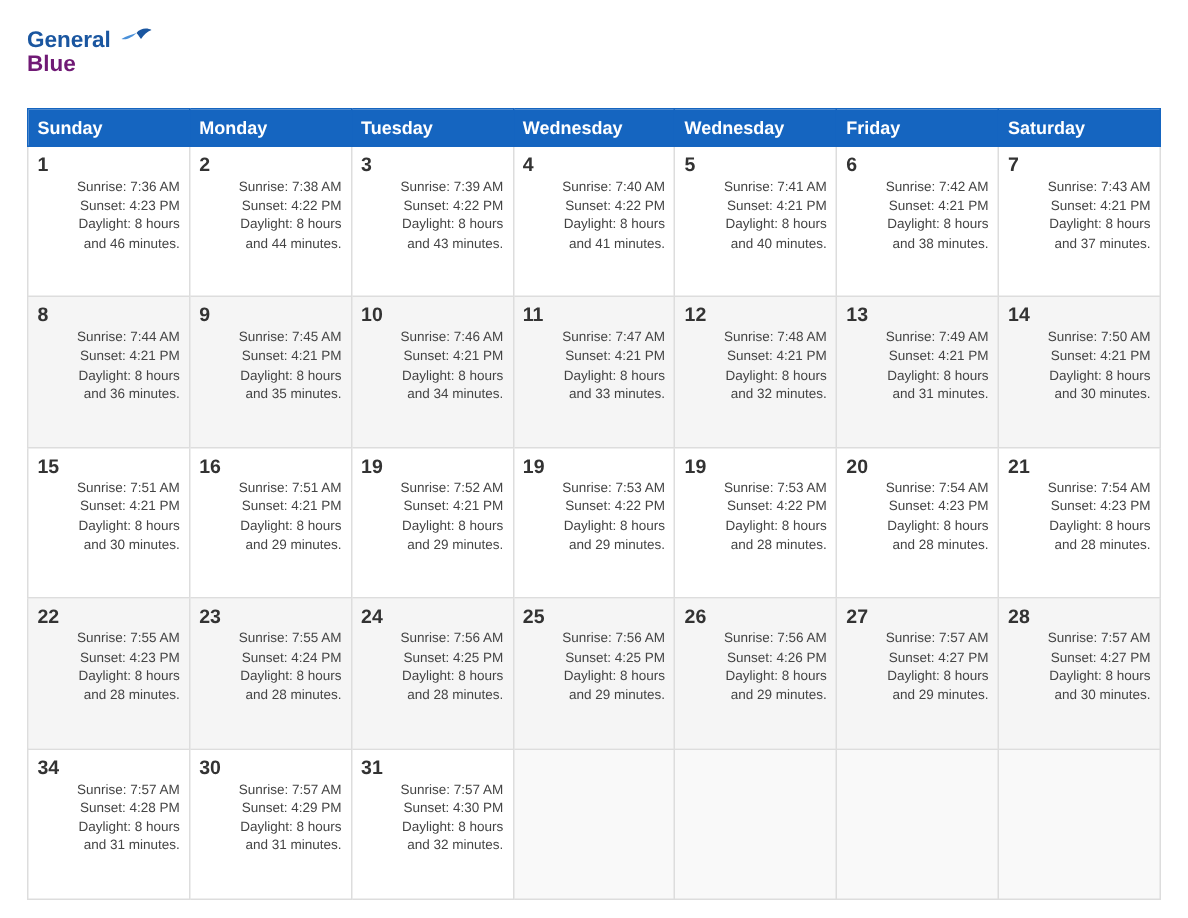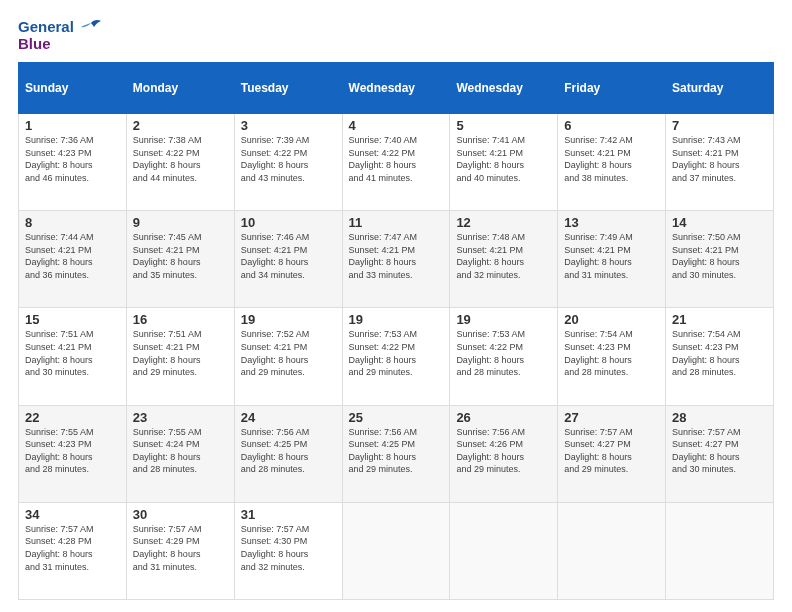--- a/index.html
+++ b/index.html
@@ -14,21 +14,21 @@
       width: 792px;
       height: 612px;
       padding: 18px 18px 12px 18px;
       display: flex;
       flex-direction: column;
     }
     .header {
       display: flex;
       justify-content: space-between;
       align-items: flex-start;
-      margin-bottom: 10px;
+      margin-bottom: 21px;
     }
     .logo {
       display: flex;
       align-items: center;
     }
     .title-block {
       text-align: right;
     }
     .main-title {
       font-size: 32px;
@@ -44,21 +44,21 @@
       flex: 1;
       border: 1px solid #ccc;
       border-collapse: collapse;
       width: 100%;
       table-layout: fixed;
     }
     .calendar th {
       background: #1565c0;
       color: #fff;
       text-align: left;
-      padding: 18px 6px;
+      padding: 5px 6px;
       font-size: 12px;
       font-weight: bold;
       border: 1px solid #1565c0;
     }
     .calendar td {
       vertical-align: top;
       padding: 4px 6px;
       border: 1px solid #ddd;
       font-size: 9.5px;
       color: #333;
@@ -72,20 +72,21 @@
       font-size: 13px;
       font-weight: bold;
       color: #333;
       display: block;
       margin-bottom: 1px;
     }
     .day-info {
       font-size: 9px;
       color: #444;
       line-height: 1.4;
+      text-align: right;
     }
     .empty-cell {
       background: #f9f9f9 !important;
     }
     table {
       width: 100%;
       border-collapse: collapse;
     }
   </style>
 </head>

